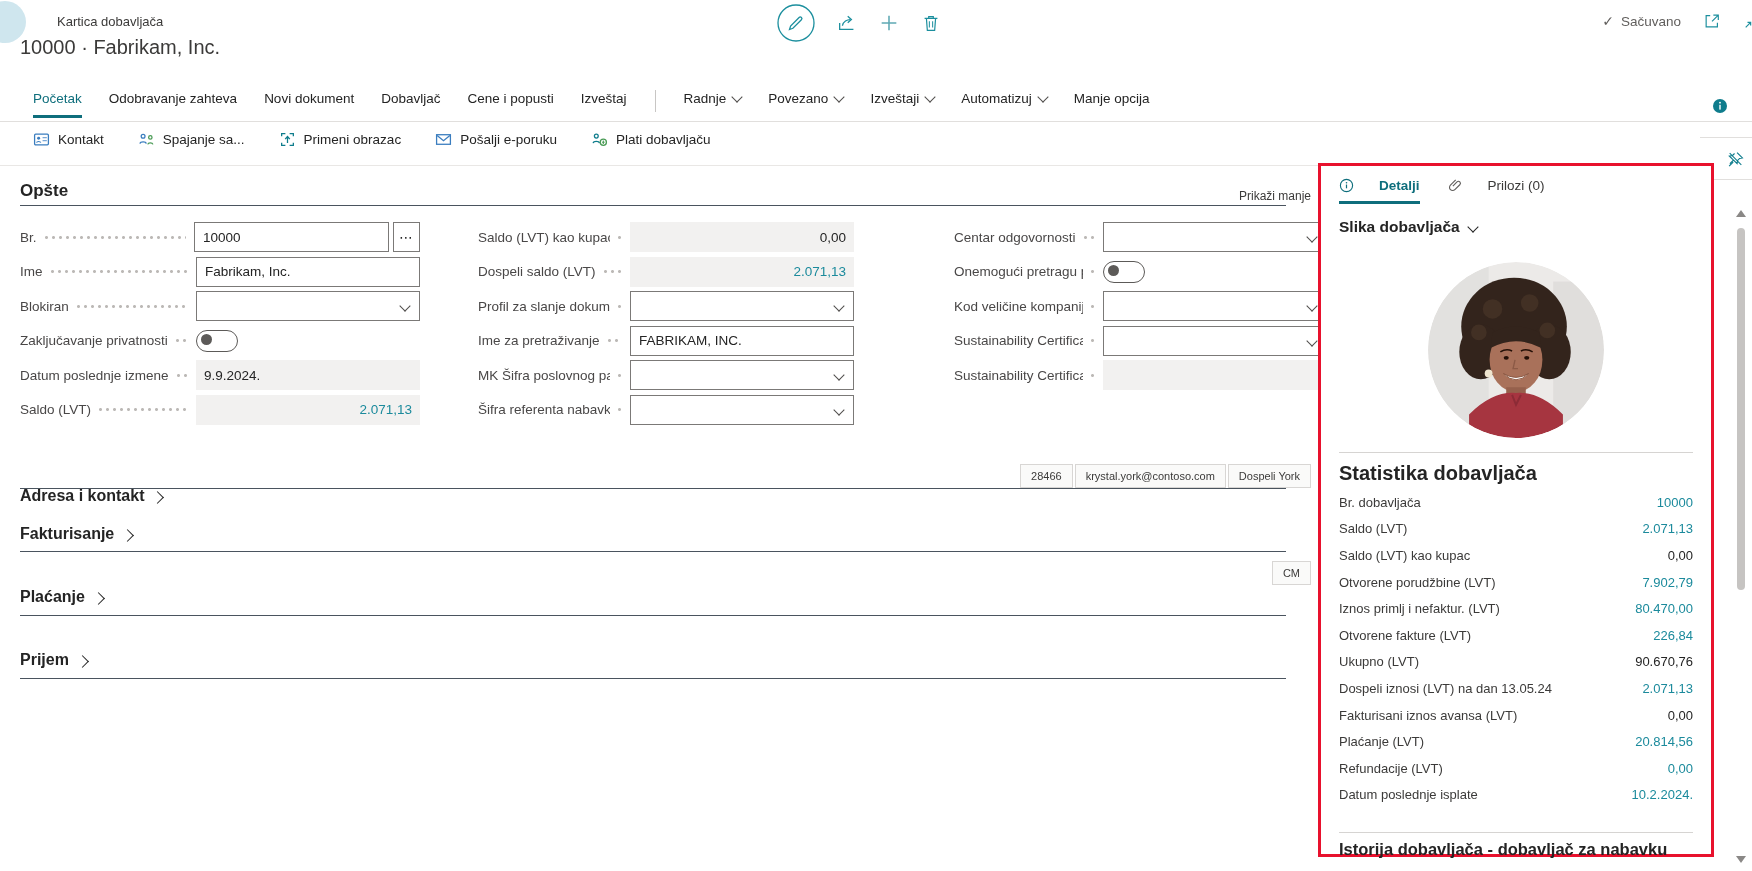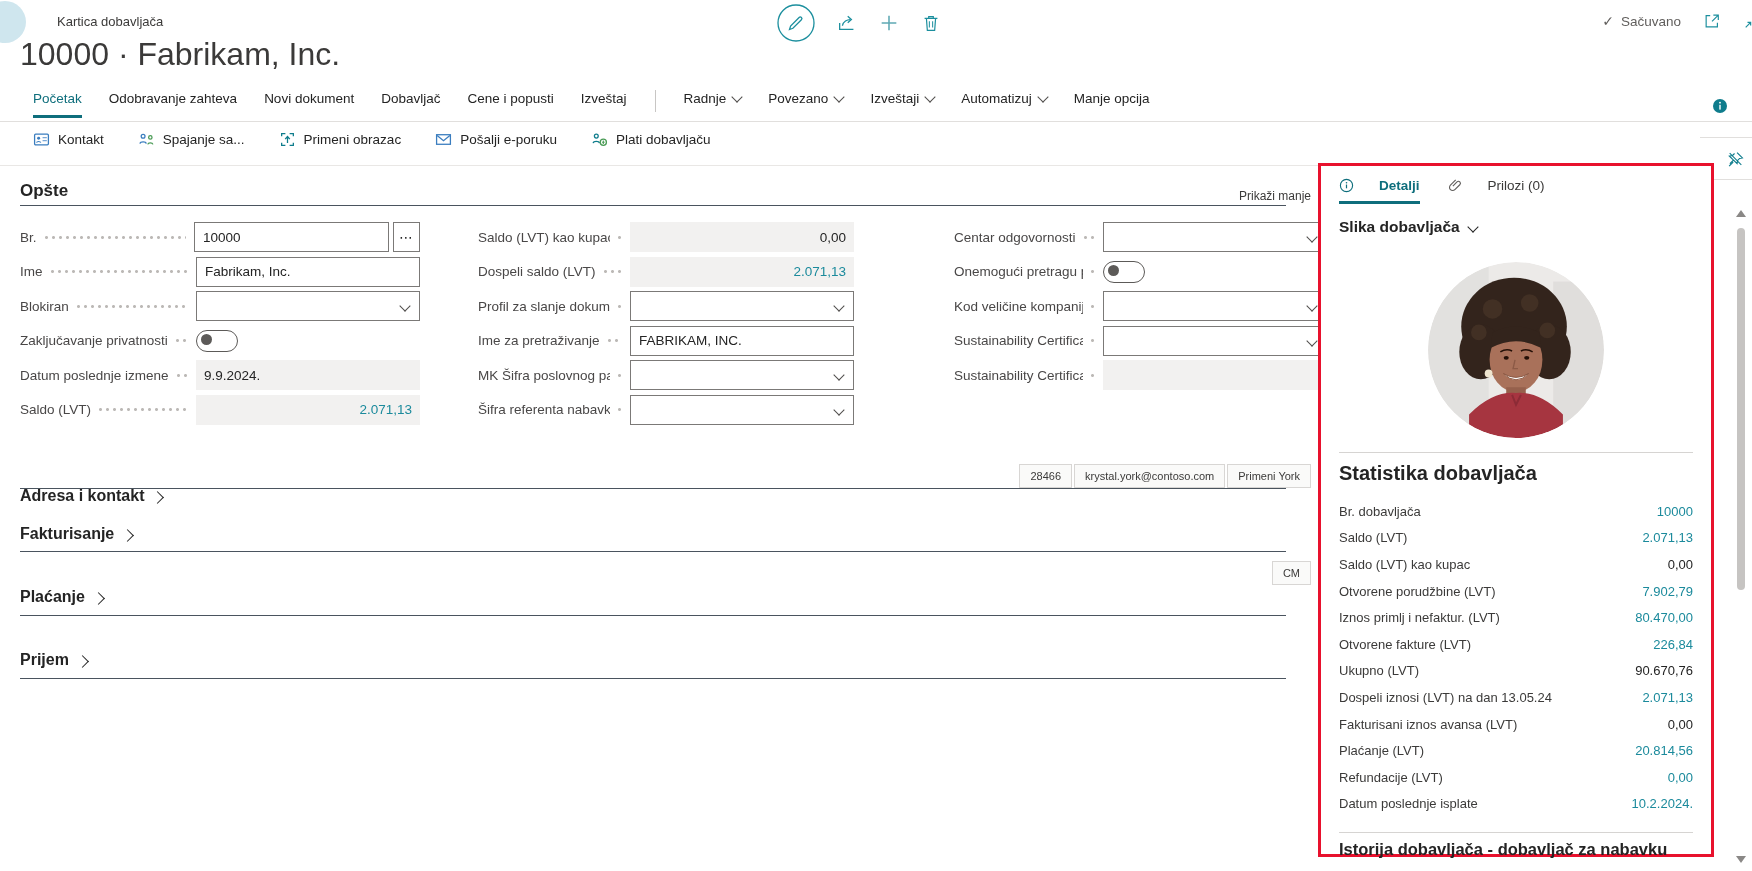--- a/index.html
+++ b/index.html
@@ -10,21 +10,21 @@
   .back-circle{position:absolute;left:-16px;top:1px;width:42px;height:42px;border-radius:50%;background:#cfe6ee;}
   .caption{position:absolute;left:57px;top:14px;font-size:13px;color:#3b3a39;cursor:pointer;}
   .top-center{position:absolute;left:776px;top:3px;display:flex;align-items:center;gap:20px;}
   .topbtn{display:flex;align-items:center;justify-content:center;cursor:pointer;}
   .topbtn svg{width:22px;height:22px;}
   .topbtn.edit svg{width:40px;height:40px;}
   .top-right{position:absolute;right:16px;top:12px;display:flex;align-items:center;gap:22px;}
   .saved{display:flex;align-items:center;gap:7px;font-size:13.5px;color:#605e5c;}
   .saved .chk{font-size:14px;color:#605e5c;}
 
-  .title{position:absolute;left:20px;top:36px;font-size:32px;font-weight:400;color:#3b3a39;}
+  .title{position:absolute;left:20px;top:36px;font-size:20px;font-weight:400;color:#3b3a39;}
 
   
   .ribbon{position:absolute;left:33px;top:90px;display:flex;align-items:flex-end;gap:27px;font-size:13.5px;color:#242424;}
   .rtab{cursor:pointer;padding-bottom:9px;border-bottom:3px solid transparent;white-space:nowrap;display:flex;align-items:center;gap:7px;}
   .rtab.active{color:#0e6e7c;border-bottom-color:#0e6e7c;}
   .rsep{width:1px;height:22px;background:#c8c6c4;margin:0 1px 6px 1px;}
   .chev{width:7px;height:7px;border-right:1.4px solid #4f4d4b;border-bottom:1.4px solid #4f4d4b;transform:rotate(45deg);display:inline-block;margin-bottom:3px;}
   .hline{position:absolute;height:1px;background:#e1dfdd;}
 
   
@@ -70,21 +70,21 @@
   .factbox{position:absolute;left:1318px;top:163px;width:396px;height:694px;border:3px solid #e8112d;box-sizing:border-box;background:#fff;}
   .fb-tabs{position:absolute;left:18px;top:12px;display:flex;gap:28px;font-size:13.5px;align-items:flex-end;}
   .fb-tab{display:flex;align-items:center;gap:25px;padding-bottom:8px;border-bottom:3px solid transparent;cursor:pointer;color:#3b3a39;}
   .fb-tab.active{color:#0e6e7c;font-weight:700;border-bottom-color:#0e6e7c;}
   .fb-tab svg{width:15px;height:15px;}
   .fb-pic-h{position:absolute;left:18px;top:52px;font-size:15.5px;font-weight:700;color:#242424;display:flex;align-items:center;gap:9px;cursor:pointer;}
   .fb-pic-h .chev{border-color:#242424;margin-bottom:1px;}
   .avatar{position:absolute;left:107px;top:96px;width:176px;height:176px;border-radius:50%;overflow:hidden;cursor:pointer;}
   .fb-div{position:absolute;left:18px;right:18px;height:1px;background:#d6d4d2;}
   .fb-stats-h{position:absolute;left:18px;top:296px;font-size:20px;font-weight:700;color:#242424;}
-  .stats-list{position:absolute;left:18px;right:18px;top:332px;}
+  .stats-list{position:absolute;left:18px;right:18px;top:323px;}
   .stat-row{display:flex;justify-content:space-between;align-items:center;height:26.6px;font-size:13px;color:#3b3a39;}
   .stat-value{color:#242424;}
   .stat-value.link{color:#1b8a9c;cursor:pointer;}
   .fb-hist-h{position:absolute;left:18px;top:674px;font-size:16.5px;font-weight:700;color:#242424;white-space:nowrap;}
 
   
   .info-btn{position:absolute;left:1712px;top:98px;width:16px;height:16px;cursor:pointer;}
   .pin-btn{position:absolute;left:1726px;top:150px;width:19px;height:19px;cursor:pointer;}
   .sb-up{position:absolute;left:1736px;top:210px;width:0;height:0;border-left:5px solid transparent;border-right:5px solid transparent;border-bottom:7px solid #8a8886;cursor:pointer;}
   .sb-thumb{position:absolute;left:1737px;top:228px;width:8px;height:362px;background:#c6c4c2;border-radius:4px;cursor:pointer;}
@@ -382,21 +382,21 @@
     </div>
   </div>
 
   <div class="csec-h" style="top:487px;">
     <span>Adresa i kontakt</span>
       <span class="csec-chev"></span>
   </div>
   <div class="badges" style="top:464px;">
       <span class="badge">28466</span>
       <span class="badge">krystal.york@contoso.com</span>
-      <span class="badge">Primeni York</span>
+      <span class="badge">Dospeli York</span>
     </div>
   <div class="rule" style="left:20px;top:488px;width:1266px;"></div>
 
   <div class="csec-h" style="top:525px;">
     <span>Fakturisanje</span>
       <span class="csec-chev"></span>
   </div>
   <div class="rule" style="left:20px;top:551px;width:1266px;"></div>
 
   <div class="csec-h" style="top:588px;">

